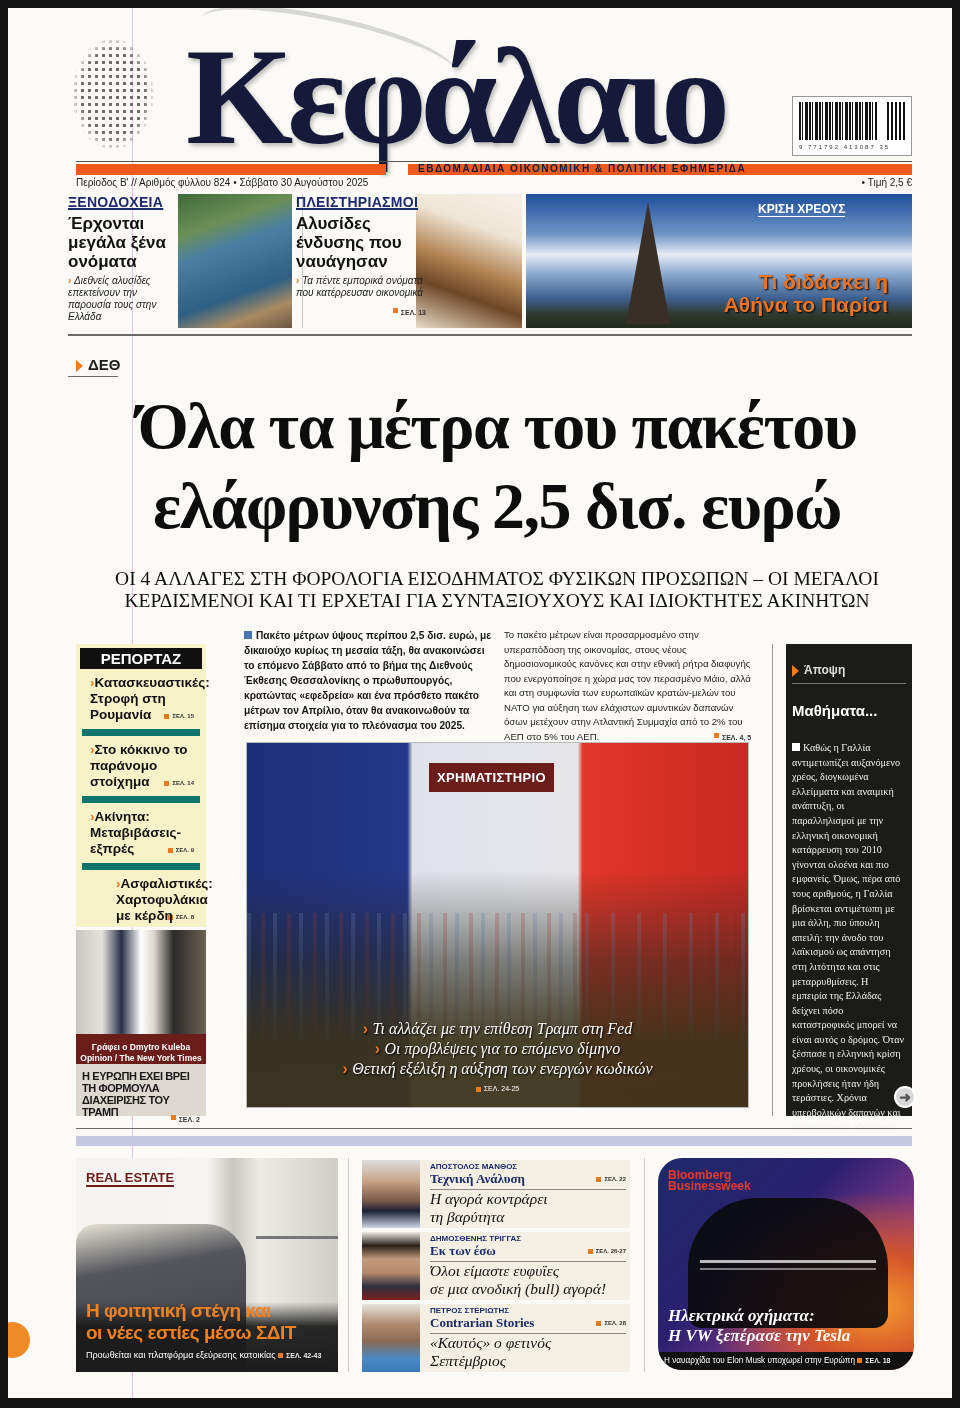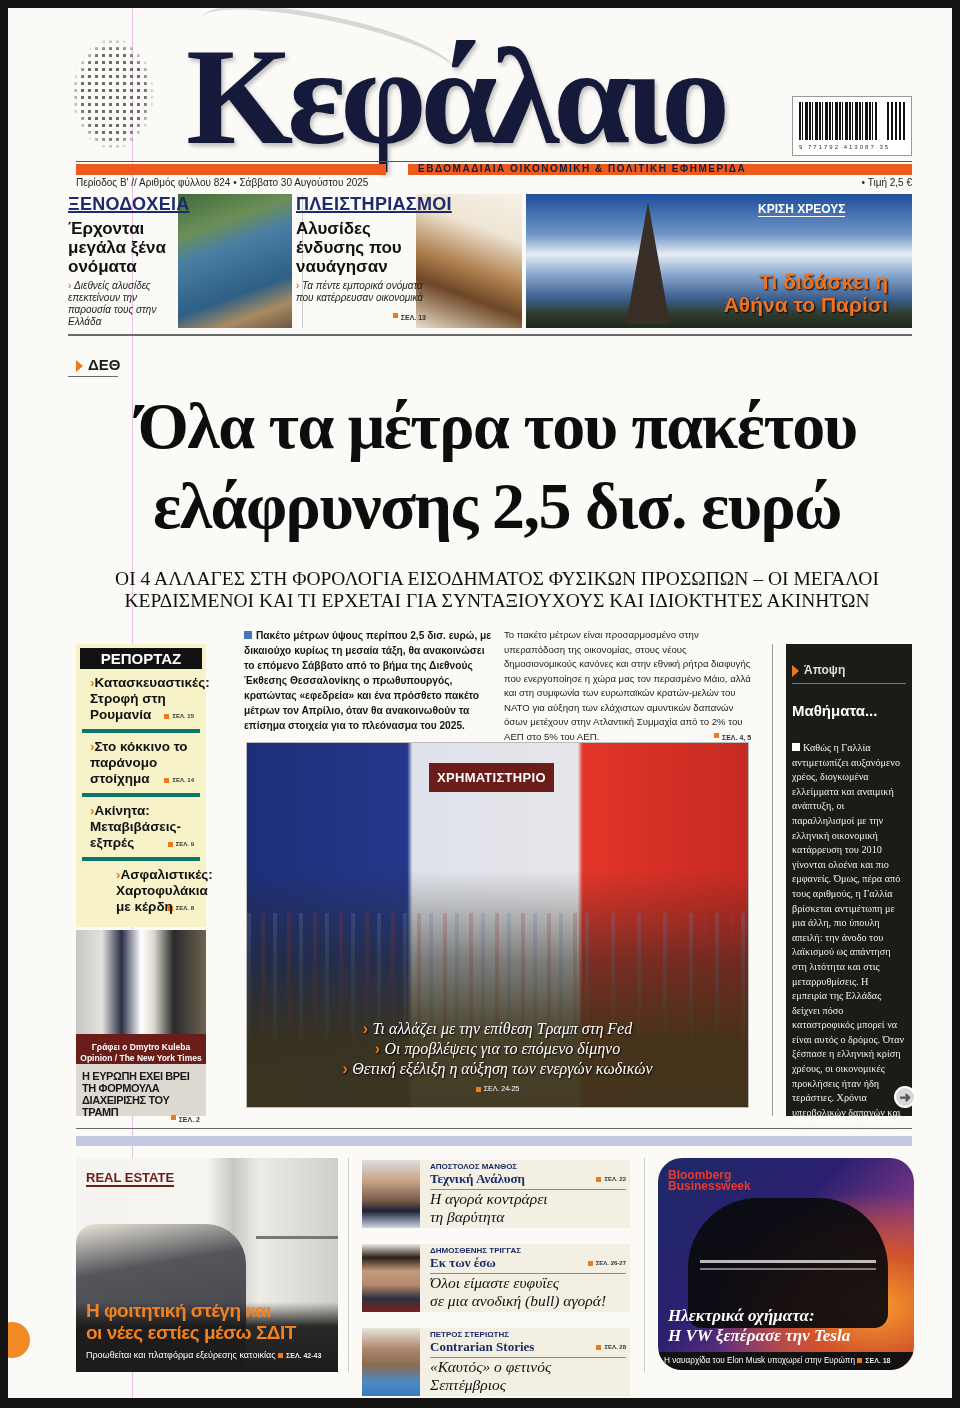--- a/index.html
+++ b/index.html
@@ -21,21 +21,21 @@
   .bar-digits { font-size: 6px; color: #333; letter-spacing: 2px; }
   .orange-bar-l { position: absolute; left: 68px; top: 156px; width: 310px; height: 11px; background: #ee5a1e; }
   .orange-bar-r { position: absolute; left: 400px; top: 156px; width: 504px; height: 11px; background: #ee5a1e; }
   .rule-top { position: absolute; left: 68px; top: 153px; width: 836px; height: 1px; background: #555; }
   .tagline { position: absolute; left: 410px; top: 155px; font-size: 10px; font-weight: bold; letter-spacing: 1.5px; color: #1a1a3a; }
   .issue-line { position: absolute; left: 68px; top: 169px; font-size: 10px; color: #222; }
   .price { position: absolute; right: 40px; top: 169px; font-size: 10px; color: #222; }
 
   
   .teaser { position: absolute; top: 186px; height: 134px; overflow: hidden; }
-  .kicker { font-weight: bold; font-size: 18px; color: #1c2a6e; text-decoration: underline; text-decoration-thickness: 2px; letter-spacing: .3px; }
+  .kicker { font-weight: bold; font-size: 14px; color: #1c2a6e; text-decoration: underline; text-decoration-thickness: 2px; letter-spacing: .3px; }
   .teaser-title { font-weight: bold; font-size: 17px; line-height: 19px; color: #111; margin-top: 4px; }
   .teaser-sub { font-style: italic; font-size: 10px; line-height: 12px; color: #222; margin-top: 4px; }
   .arrow-o { color: #ee7a1e; font-style: normal; font-weight: bold; }
   .sel { font-size: 7px; color: #333; font-weight: bold; }
   .sq { display: inline-block; width: 5px; height: 5px; background: #ee7a1e; margin-right: 3px; vertical-align: middle; }
   .pool-img { position: absolute; left: 110px; top: 0; width: 114px; height: 134px;
     background: linear-gradient(160deg, #3f6b3a 0%, #6c8f57 25%, #4a7fa3 40%, #2e5f84 70%, #a98b62 85%, #6c5643 100%); }
   .gavel-img { position: absolute; left: 120px; top: 0; width: 120px; height: 134px;
     background: linear-gradient(200deg, #f6f2ea 0%, #efe5d4 30%, #b08050 55%, #6d4726 72%, #e9dcc8 100%); }
   .paris { position: absolute; left: 518px; top: 186px; width: 386px; height: 134px; overflow: hidden;
@@ -49,21 +49,21 @@
   
   .section-tag { position: absolute; left: 68px; top: 348px; font-weight: bold; font-size: 15px; color: #1c1c1c; }
   .tri { display: inline-block; width: 0; height: 0; border-top: 6px solid transparent; border-bottom: 6px solid transparent; border-left: 7px solid #ee7a1e; margin-right: 5px; vertical-align: middle; }
   .headline { position: absolute; left: 64px; top: 378px; width: 850px; font-family: "Liberation Serif", serif; font-weight: bold;
     font-size: 66px; line-height: 80px; color: #0d0d0d; letter-spacing: -1.5px; text-align: center; }
   .subhead { position: absolute; left: 64px; top: 560px; width: 850px; text-align: center; font-family: "Liberation Serif", serif; font-size: 19.5px; line-height: 22px; color: #111; }
 
   
   .left-col { position: absolute; left: 68px; top: 636px; width: 130px; height: 283px; background: #f8f2c8; }
   .reportaz-hd { background: #111; color: #fff; font-weight: bold; font-size: 15px; text-align: center; padding: 2px 0; margin: 4px 4px 6px; }
-  .rep-item { padding: 0 6px 6px 8px; border-bottom: 4px solid #0f766e; margin: 0 6px 6px; }
+  .rep-item { padding: 0 6px 6px 8px; border-bottom: 7px solid #0f766e; margin: 0 6px 6px; }
   .rep-item:last-child { border-bottom: none; margin-left: 32px; }
   .rep-title { font-weight: bold; font-size: 13.5px; line-height: 16px; color: #111; }
   .rep-sel { float: right; font-size: 6px; font-weight: bold; color: #333; margin-top: -10px; }
   .trump-img { position: absolute; left: 68px; top: 922px; width: 130px; height: 104px;
     background: linear-gradient(90deg, #c8c6c2 0%, #e4e2dc 20%, #2a2f48 35%, #fff 50%, #dcd7ce 60%, #2a2a2a 75%, #6d6350 100%); }
   .kuleba { position: absolute; left: 68px; top: 1026px; width: 130px; height: 30px; background: #6b1d1a; color: #fff; font-size: 8.5px; font-weight: bold; text-align: center; line-height: 11px; padding-top: 8px; }
   .europe { position: absolute; left: 68px; top: 1056px; width: 130px; height: 52px; background: #ddd9d1; padding: 6px 6px; }
   .europe-title { font-weight: bold; font-size: 11px; line-height: 12px; color: #181818; letter-spacing: -.4px; }
 
   
@@ -100,21 +100,21 @@
     background: linear-gradient(90deg, #f4f3ef 0%, #f6f5f1 50%, #c9c7c2 60%, #ecebe6 70%, #d0cec8 100%); }
   .re-bed { position: absolute; left: 0; top: 66px; width: 170px; height: 150px; background: linear-gradient(170deg, #e9e5d8 0%, #55565c 30%, #3c3d44 100%); border-radius: 20px 40px 0 0; }
   .re-desk { position: absolute; left: 180px; top: 78px; width: 82px; height: 50px; border-top: 3px solid #777; }
   .re-kicker { position: absolute; left: 10px; top: 12px; font-weight: bold; font-size: 13px; color: #6b1d1a; border-bottom: 2px solid #6b1d1a; }
   .re-overlay { position: absolute; left: 0; bottom: 0; width: 100%; height: 70px; background: linear-gradient(180deg, rgba(0,0,0,0) 0%, rgba(25,25,25,.92) 35%, #1c1c1c 100%); }
   .re-title { position: absolute; left: 10px; top: 142px; font-weight: bold; font-size: 19px; line-height: 22px; color: #f2811e; letter-spacing: -.5px; }
   .re-sub { position: absolute; left: 10px; top: 192px; font-size: 9px; color: #fff; white-space: nowrap; }
   .re-sub .sel { color: #eee; }
 
   .columns { position: absolute; left: 354px; top: 1152px; width: 268px; height: 212px; }
-  .col-item { position: relative; height: 68px; margin-bottom: 16px; background: #f3efe2; }
+  .col-item { position: relative; height: 68px; margin-bottom: 4px; background: #f3efe2; }
   .col-photo { position: absolute; left: 0; top: 0; width: 58px; height: 68px; }
   .col-author { position: absolute; left: 68px; top: 2px; font-weight: bold; font-size: 8px; color: #1a2a6a; }
   .col-name { position: absolute; left: 68px; top: 11px; font-family: "Liberation Serif", serif; font-weight: bold; font-size: 13px; color: #1a2a6a; width: 196px; border-bottom: 1px solid #8a8a8a; padding-bottom: 2px; }
   .col-sel { position: absolute; right: 4px; top: 16px; font-size: 6px; font-weight: bold; color: #333; }
   .col-title { position: absolute; left: 68px; top: 30px; font-family: "Liberation Serif", serif; font-style: italic; font-size: 15.5px; line-height: 18px; color: #111; }
 
   .vw { position: absolute; left: 650px; top: 1150px; width: 256px; height: 212px; overflow: hidden;
     background: radial-gradient(ellipse at 85% 70%, #f79b2e 0%, #d2542a 25%, transparent 55%), linear-gradient(135deg, #1d2a68 0%, #2b2070 40%, #8a3a8a 70%, #c2506e 100%); border-radius: 24px; }
   .car { position: absolute; left: 30px; top: 40px; width: 200px; height: 130px; background: #0b0b0e; border-radius: 70px 70px 14px 14px; opacity: .93; }
   .car-lights { position: absolute; left: 42px; top: 102px; width: 176px; height: 10px; border-top: 3px solid #e6e6e6; border-bottom: 2px solid #999; opacity: .8; }

